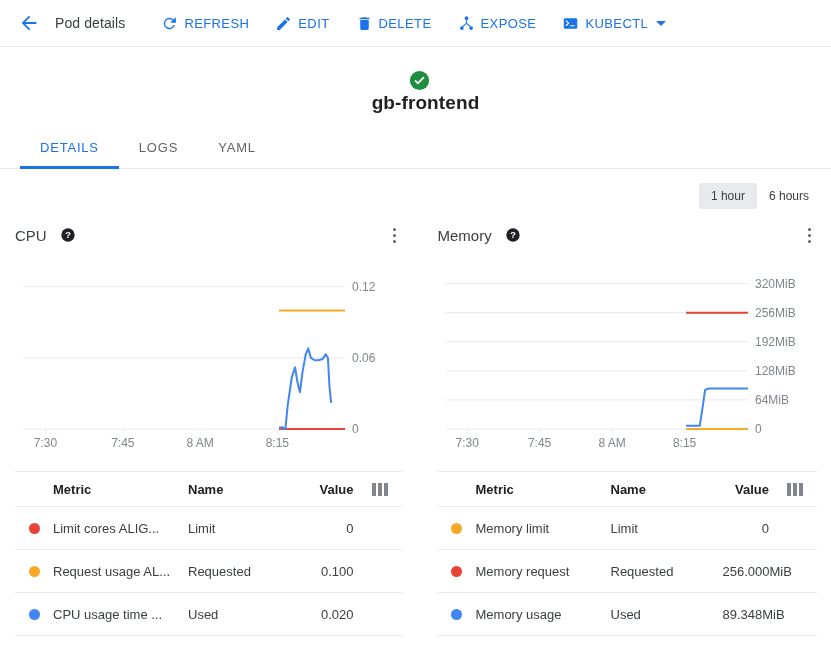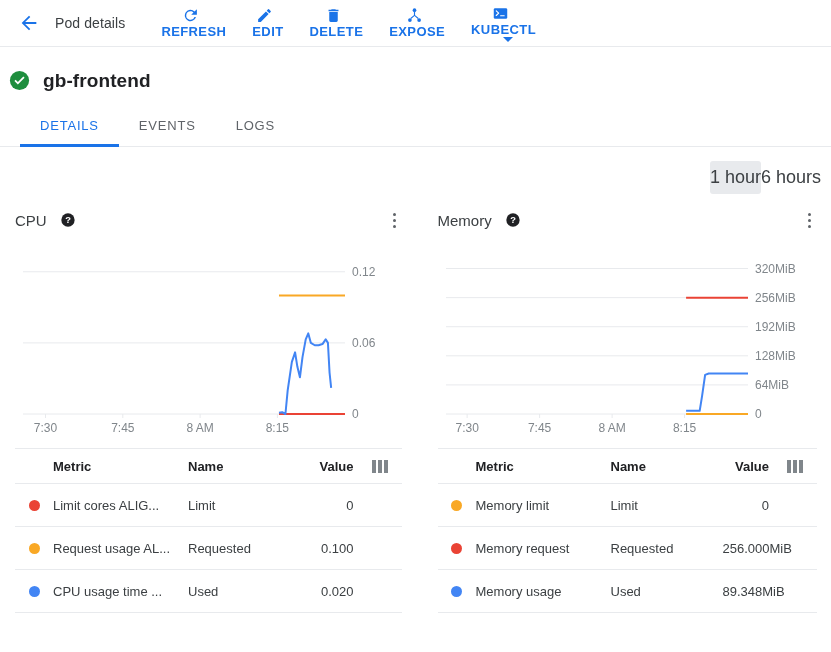--- a/index.html
+++ b/index.html
@@ -32,39 +32,39 @@
     color: #3c4043;
     margin-left: 11px;
     margin-right: 36px;
     white-space: nowrap;
     letter-spacing: 0.1px;
   }
   .tb-action {
     display: flex; align-items: center;
     color: #1a73e8;
     font-size: 13px;
-    font-weight: 700;
+    font-weight: 400;
     letter-spacing: 0.4px;
     margin-right: 26px;
     cursor: pointer;
     white-space: nowrap;
-    flex-direction: column;
   }
   .tb-action .ic { display: flex; align-items: center; margin-right: 6px; }
   .caret {
     width: 0; height: 0; margin-left: 8px;
     border-left: 5px solid transparent;
     border-right: 5px solid transparent;
     border-top: 5px solid #1a73e8;
   }
 
   
   .res-header {
     display: flex; align-items: center;
     padding: 22px 0 0 8px;
+    flex-direction: column;
   }
   .status-icon { flex: 0 0 auto; display: flex; }
   .res-name {
     font-size: 19px;
     font-weight: bold;
     color: #202124;
     margin-left: 12px;
     letter-spacing: 0.1px;
   }
 
@@ -87,23 +87,23 @@
     white-space: nowrap;
   }
   .tab.active { color: #1a73e8; border-bottom-color: #1a73e8; }
 
   
   .timerange {
     display: flex; justify-content: flex-end; align-items: center;
     padding: 14px 10px 0 0;
   }
   .tr-btn {
-    font-size: 18px;
+    font-size: 12px;
     color: #3c4043;
-    padding: 6px 0;
+    padding: 6px 12px;
     border-radius: 3px;
     cursor: pointer;
     white-space: nowrap;
   }
   .tr-btn.selected { background: #e8eaed; }
 
   
   .panels { display: flex; padding: 0 0 0 0; }
   .panel { width: 415.5px; padding: 0 18px 0 18px; }
   .panel.left { padding-left: 15px; padding-right: 14px; }
@@ -121,21 +121,21 @@
     display: flex; flex-direction: column; align-items: center;
     gap: 3px; cursor: pointer; padding: 4px 6px;
   }
   .kebab i { width: 3px; height: 3px; background: #5f6368; border-radius: 50%; display: block; }
 
   
   .chart { position: relative; height: 198px; margin-top: 4px; }
   .chart svg { display: block; }
 
   
-  .mtable { margin-top: 6px; width: 100%; }
+  .mtable { margin-top: 14px; width: 100%; }
   .mrow {
     display: flex; align-items: center;
     height: 43px;
     border-bottom: 1px solid #e8eaed;
     font-size: 13px;
     color: #3c4043;
   }
   .mrow.head {
     font-weight: bold;
     color: #202124;
@@ -219,22 +219,22 @@
     <svg width="23" height="23" viewBox="0 0 24 24">
       <circle cx="12" cy="12" r="10" fill="#1e8e3e"></circle>
       <path d="M10.3 16.2l-3.6-3.6 1.3-1.3 2.3 2.3 5.7-5.7 1.3 1.3z" fill="#fff"></path>
     </svg>
   </span>
   <span class="res-name">gb-frontend</span>
 </div>
 
 <div class="tabs">
   <div class="tab active">DETAILS</div>
-  <div class="tab">EVENTS</div>
   <div class="tab">LOGS</div>
+  <div class="tab">YAML</div>
 </div>
 
 <div class="timerange">
   <div class="tr-btn selected">1 hour</div>
   <div class="tr-btn">6 hours</div>
 </div>
 
 <div class="panels">
 
   <div class="panel left">

